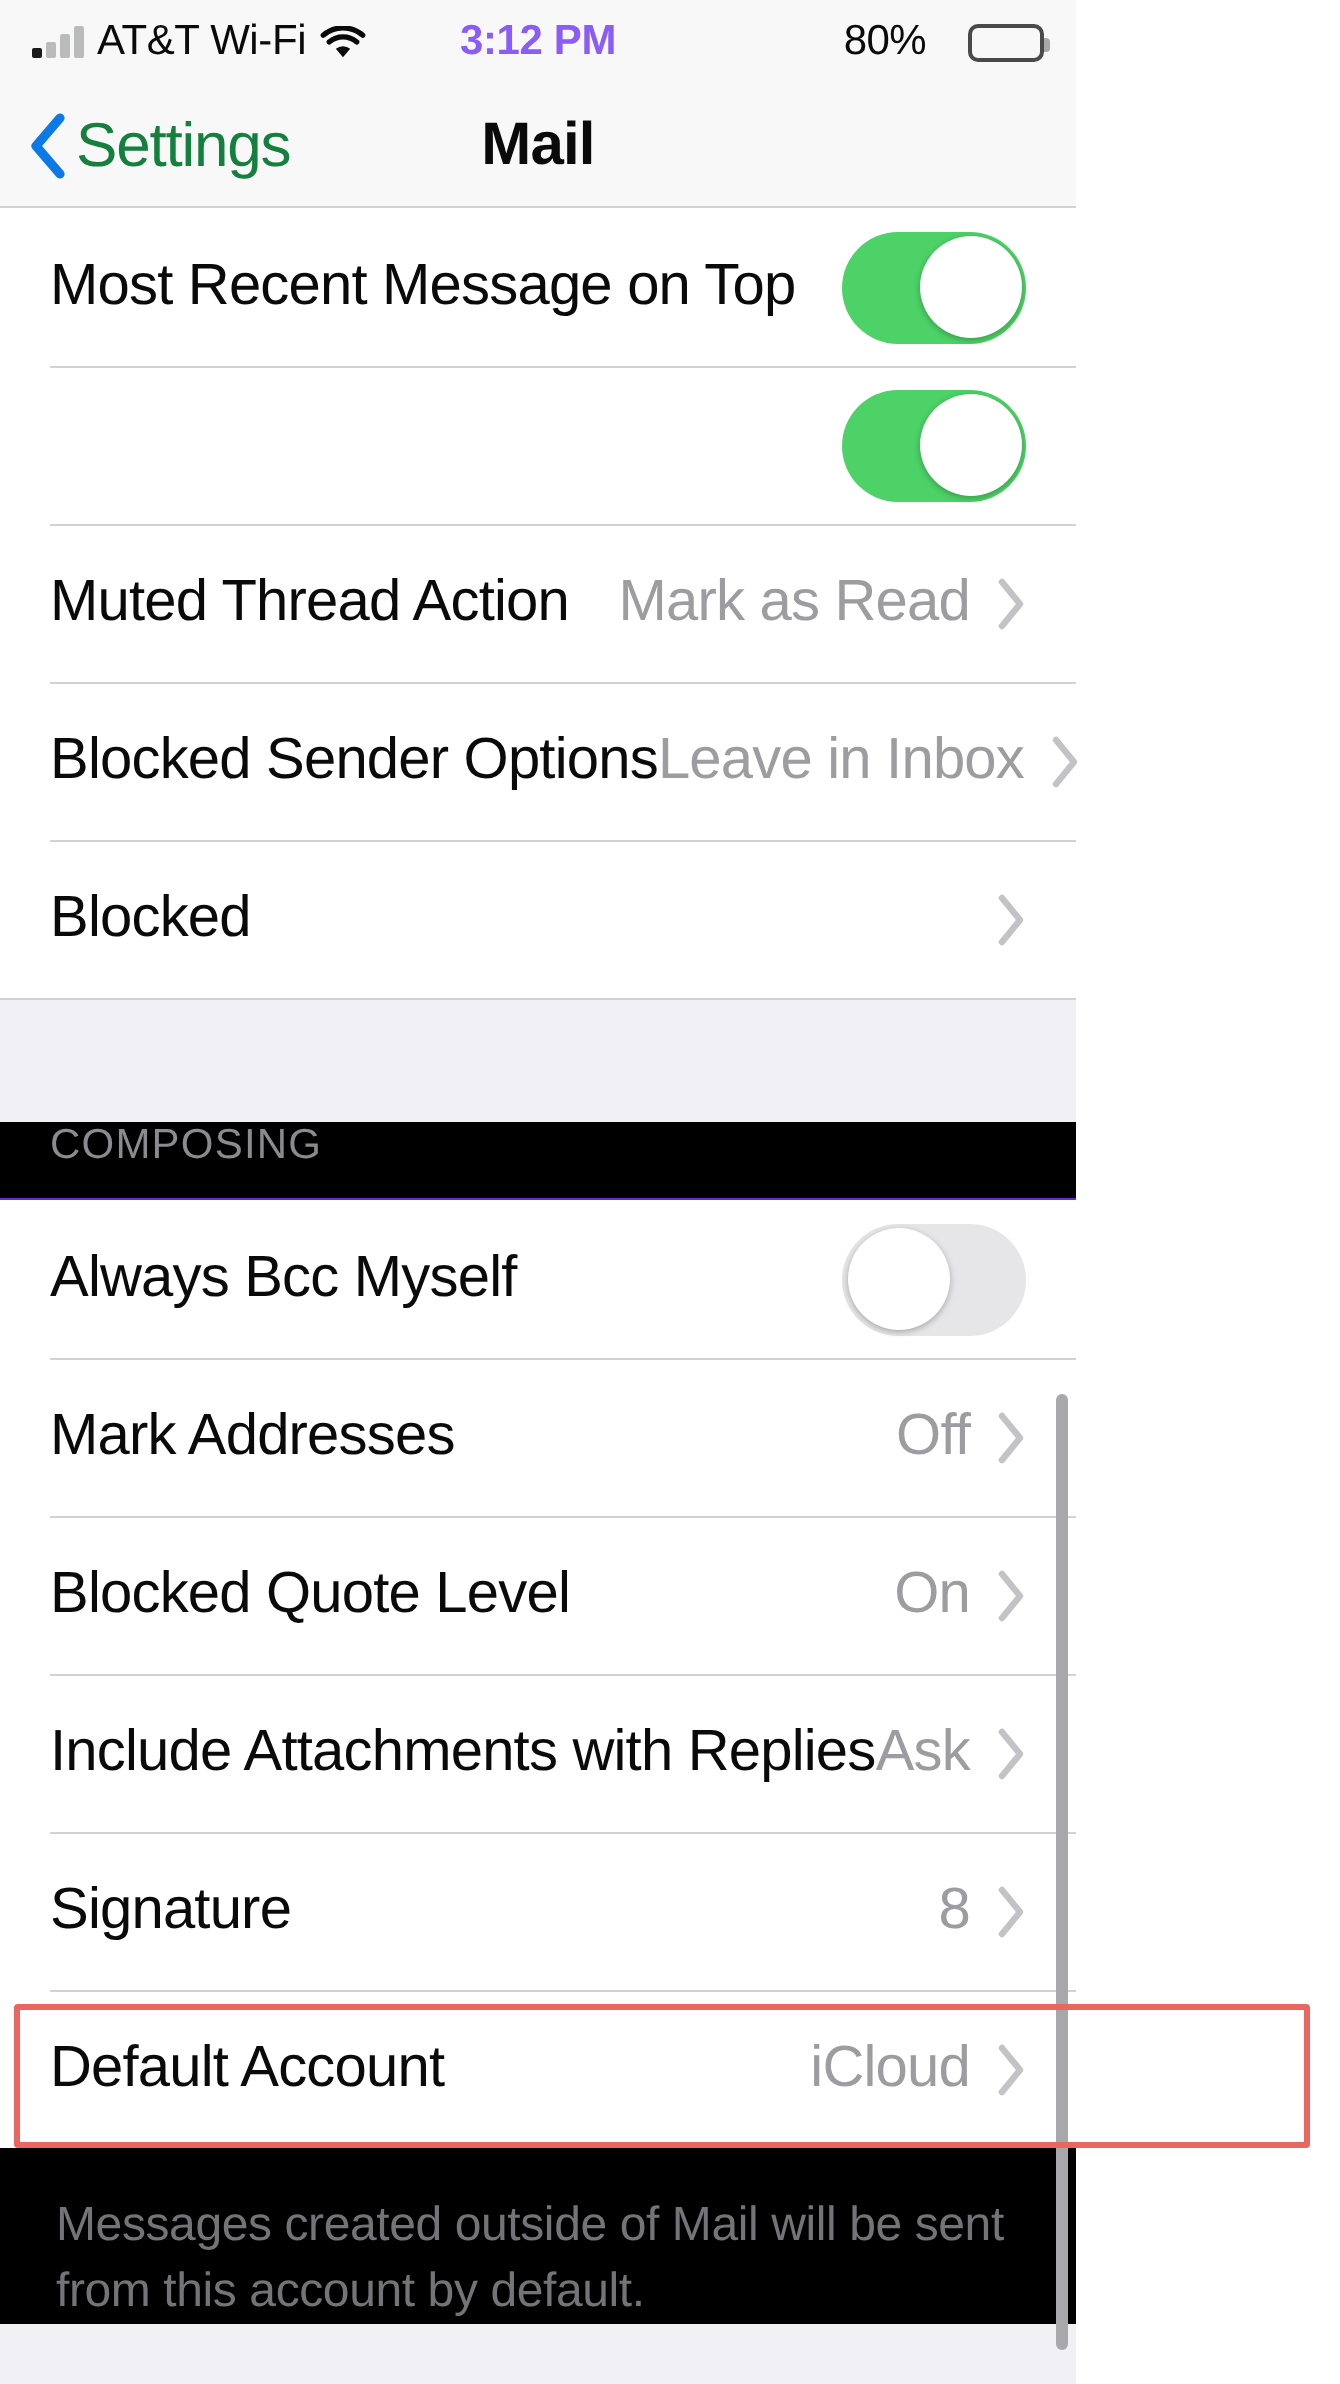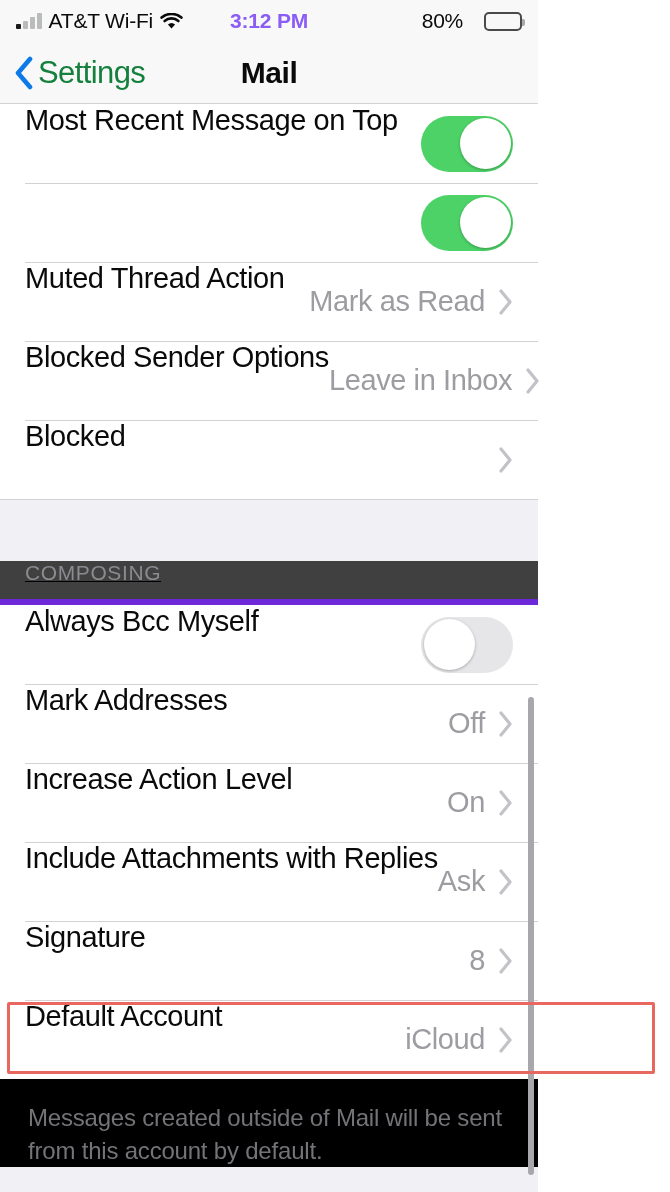--- a/index.html
+++ b/index.html
@@ -61,21 +61,21 @@
   .nav-title {
     position:absolute; left:0; right:0; text-align:center;
     font-size:30px; font-weight:bold; color:#0a0a0a; letter-spacing:-0.4px;
     pointer-events:none;
   }
 
   
   .content { position:relative; background:#ffffff; }
   .group { background:#ffffff; }
   .row {
-    position:relative; display:flex; 
+    position:relative; display:flex; align-items:center;
     height:79px; padding:0 25px; background:#ffffff; cursor:pointer;
   }
   .row + .row::before{
     content:""; position:absolute; left:25px; right:0; top:0;
     height:1px; background:#d2d2d4;
   }
   .row-label {
     font-size:29px; color:#0a0a0a; letter-spacing:-0.4px; white-space:nowrap;
   }
   .row-right { margin-left:auto; display:flex; align-items:center; gap:14px; }
@@ -95,21 +95,21 @@
     position:absolute; top:2.5px; width:51px; height:51px; border-radius:50%;
     background:#ffffff; box-shadow:0 1px 3px rgba(0,0,0,0.28);
   }
   .switch.on  .knob { right:2.5px; }
   .switch.off .knob { left:2.5px; }
 
   
   .gap { background:#f1f1f5; border-bottom:1px solid #d2d2d4; }
   .gap.top { border-top:1px solid #d2d2d4; }
   .section-head {
-    background:#404040; padding:0 25px 14px; border-bottom:6px solid #6d28d9;text-decoration:underline;
+    background:#000000; padding:0 25px 14px; border-bottom:1px solid #6d28d9;text-decoration:underline;
   }
   .section-head span {
     font-size:21px; color:#8a8a8f; letter-spacing:0.6px;
   }
   .footer {
     background:#000000; padding:22px 28px 0;
   }
   .footer p {
     font-size:24px; color:#737378; line-height:1.38; letter-spacing:-0.2px;
   }
@@ -240,21 +240,21 @@
         <span class="row-right">
           <span class="row-value">Off</span>
           <span class="chev">
             <svg width="14" height="26" viewBox="0 0 14 26">
                 <path d="M2 2 L11 13 L2 24" stroke="#c2c2c7" stroke-width="3.2" fill="none" stroke-linecap="round" stroke-linejoin="round"></path>
               </svg>
           </span>
         </span>
       </div>
       <div class="row">
-        <span class="row-label">Increase Action Level</span>
+        <span class="row-label">Blocked Quote Level</span>
         <span class="row-right">
           <span class="row-value">On</span>
           <span class="chev">
             <svg width="14" height="26" viewBox="0 0 14 26">
                 <path d="M2 2 L11 13 L2 24" stroke="#c2c2c7" stroke-width="3.2" fill="none" stroke-linecap="round" stroke-linejoin="round"></path>
               </svg>
           </span>
         </span>
       </div>
       <div class="row">

